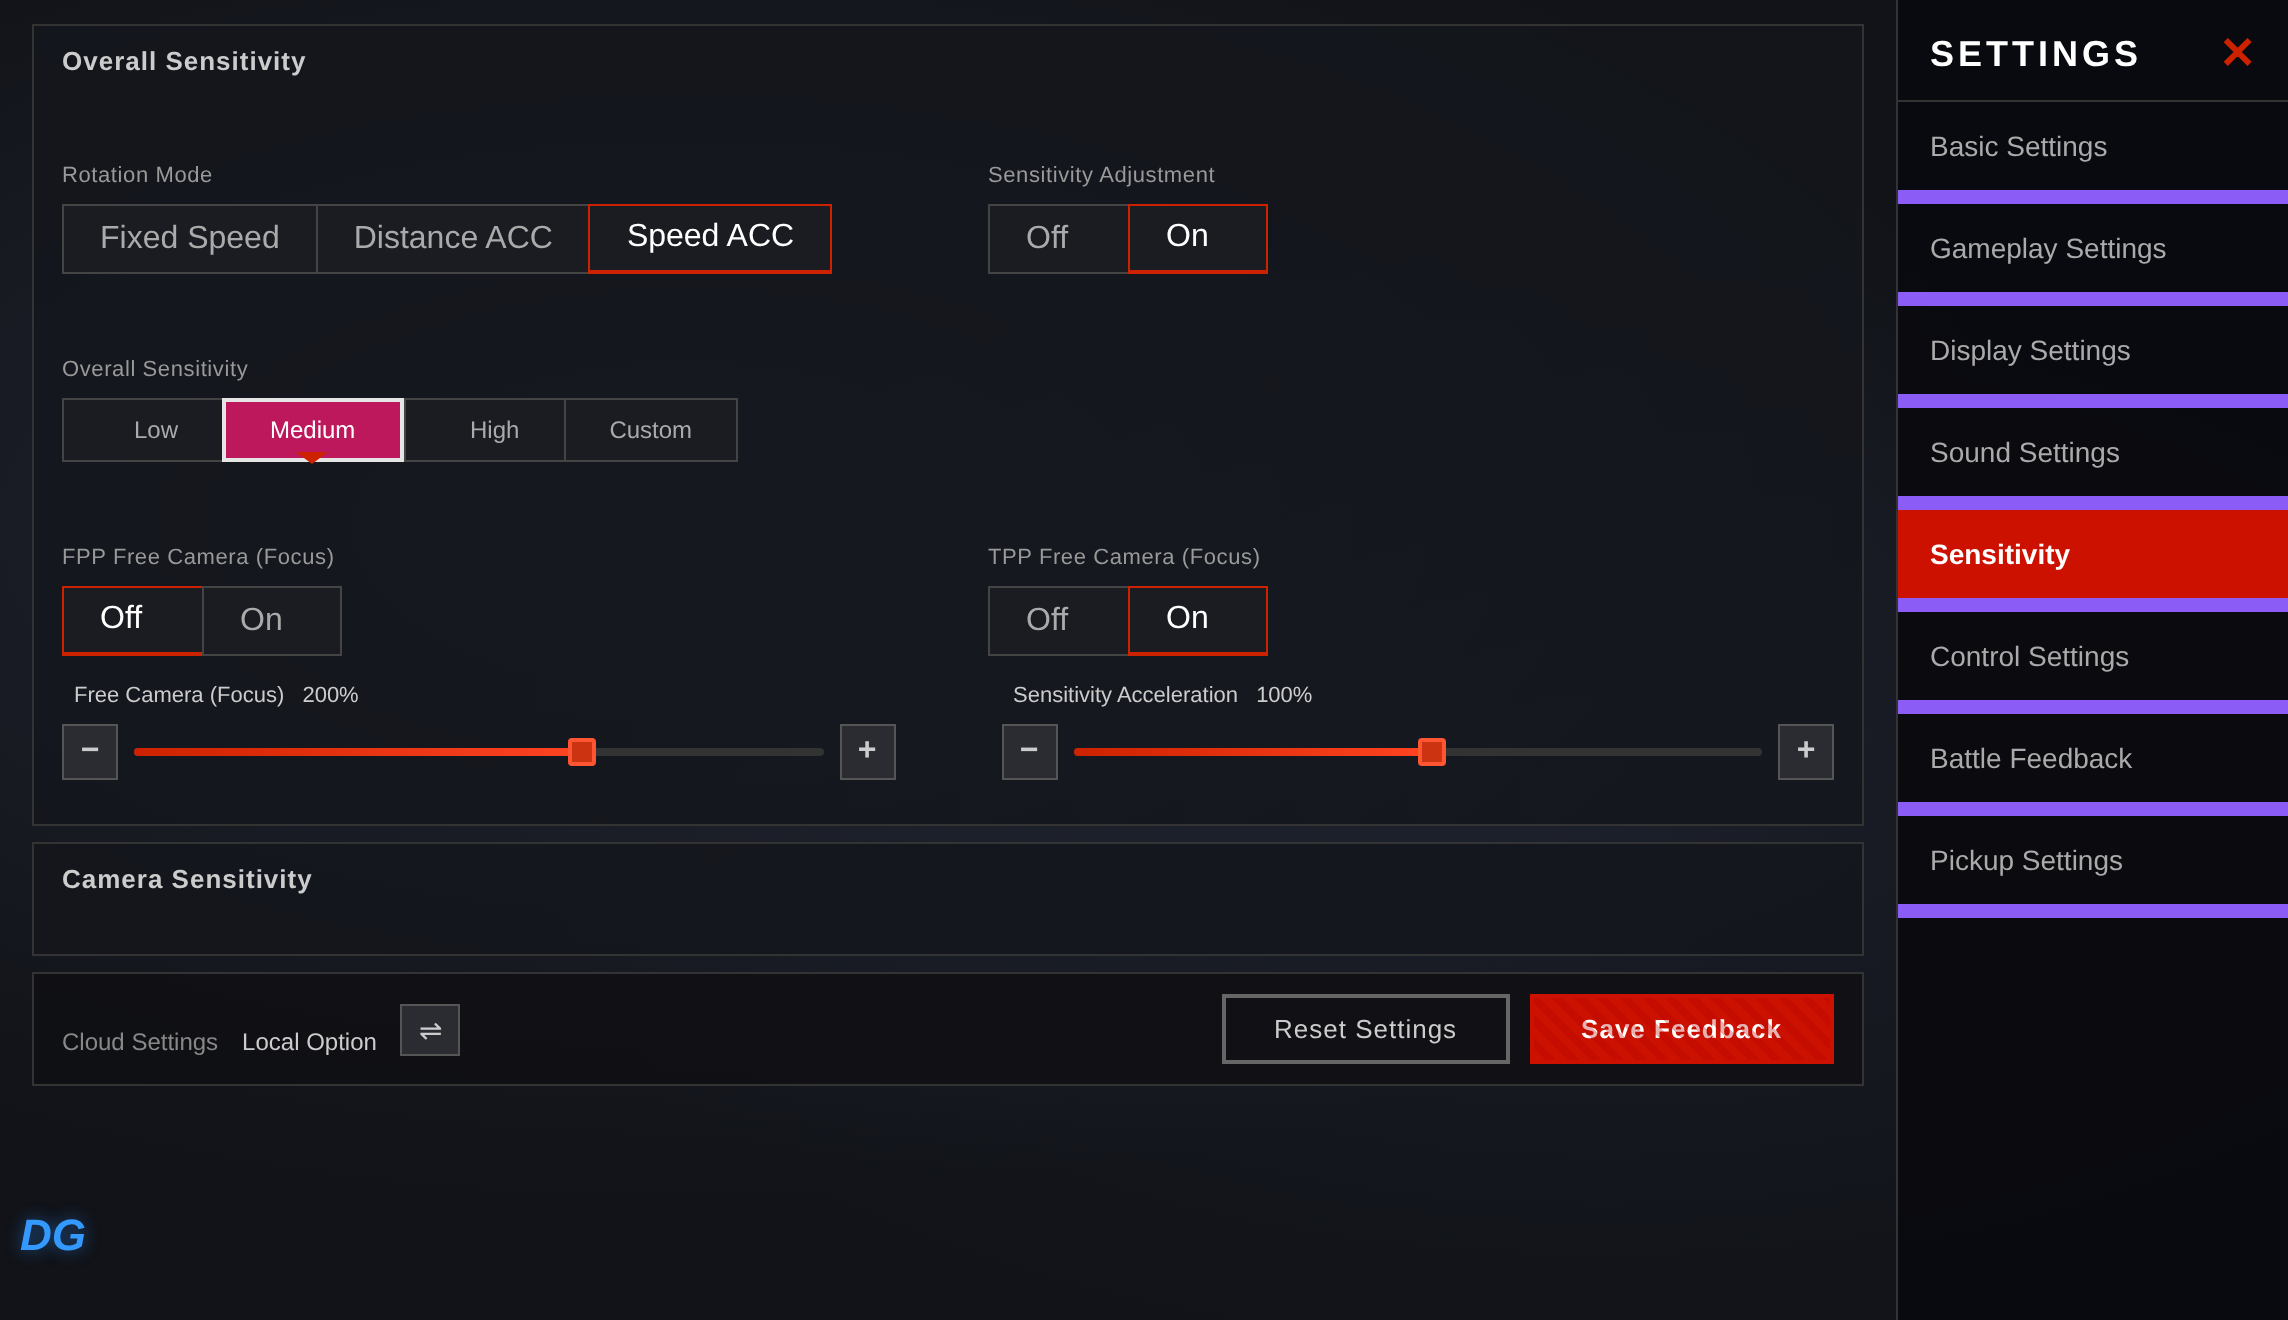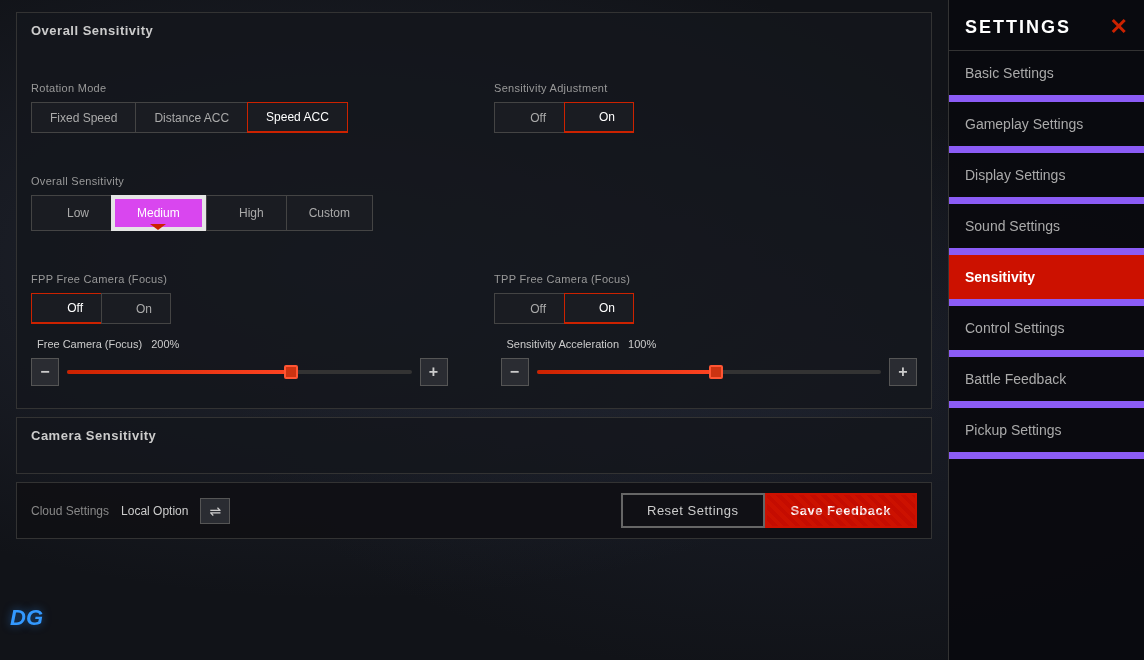--- a/index.html
+++ b/index.html
@@ -126,24 +126,24 @@
     .btn-group {
       display: flex;
       gap: 0;
     }
 
     .toggle-btn {
       background: #1a1c22;
       border: 1px solid #444;
       color: #aaaaaa;
       padding: 7px 18px;
-      font-size: 12px;
+      font-size: 16px;
       cursor: pointer;
       min-width: 70px;
-      text-align: right;
+      text-align: left;
       transition: all 0.15s;
     }
 
     .toggle-btn:not(:last-child) {
       border-right: none;
     }
 
     .toggle-btn.active {
       background: #1a1c22;
       border: 1px solid #cc2200;
@@ -165,22 +165,22 @@
       cursor: pointer;
       min-width: 80px;
       text-align: right;
     }
 
     .level-btn:not(:last-child) {
       border-right: none;
     }
 
     .level-btn.active {
-      background: #d946ef;
-      border: 4px solid #e5e5e5;
+      background: #be185d;
+      border: 2px solid #e5e5e5;
       color: #ffffff;
       position: relative;
     }
 
     .level-btn.active::after {
       content: '';
       position: absolute;
       bottom: -3px;
       left: 50%;
       transform: translateX(-50%);
@@ -268,21 +268,21 @@
       background: rgba(15,16,20,0.9);
       border: 1px solid #333;
       padding: 10px 14px;
       display: flex;
       align-items: center;
       justify-content: space-between;
     }
 
     .cloud-settings {
       display: flex;
-      align-items: center;
+      align-items: flex-end;
       gap: 12px;
       color: #888;
       font-size: 12px;
     }
 
     .cloud-label {
       color: #888;
     }
 
     .local-option {
@@ -293,20 +293,21 @@
       background: #2a2c32;
       border: 1px solid #555;
       padding: 4px 8px;
       cursor: pointer;
       color: #cccccc;
       font-size: 14px;
     }
 
     .action-buttons {
       display: flex;
+      gap: 10px;
     }
 
     .reset-btn {
       background: transparent;
       border: 2px solid #666;
       color: #cccccc;
       padding: 8px 24px;
       font-size: 13px;
       cursor: pointer;
       letter-spacing: 0.5px;

